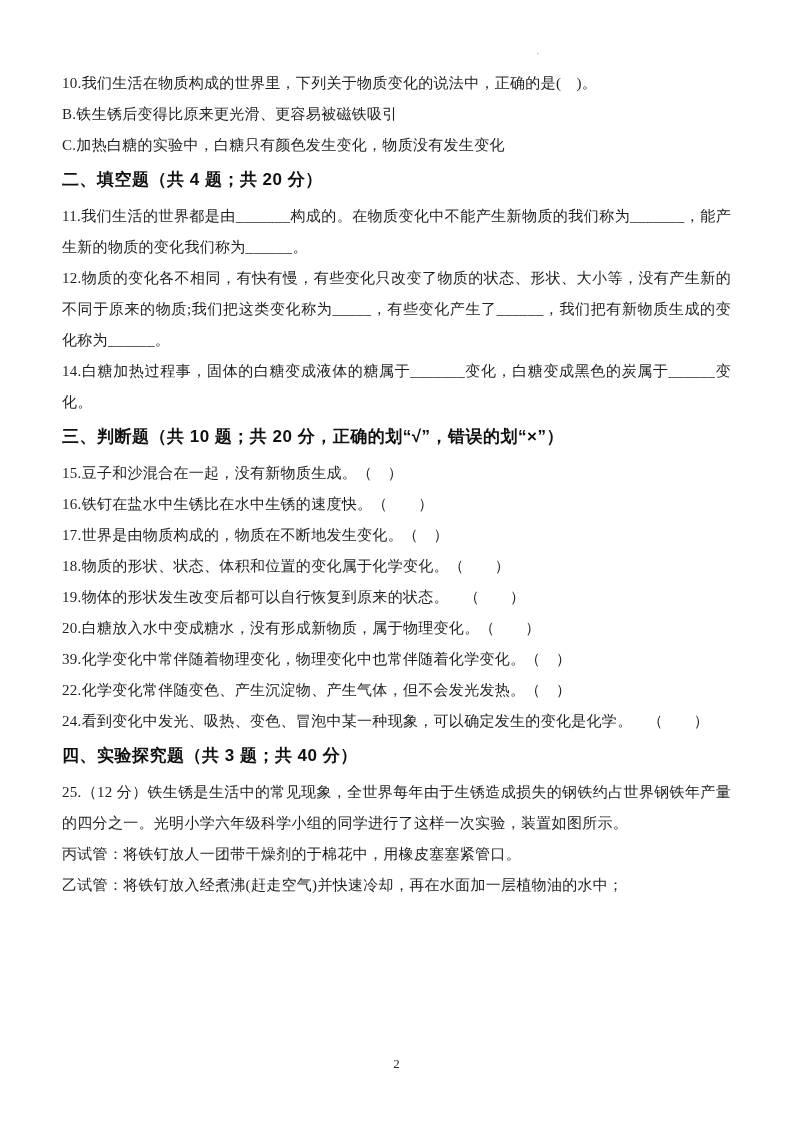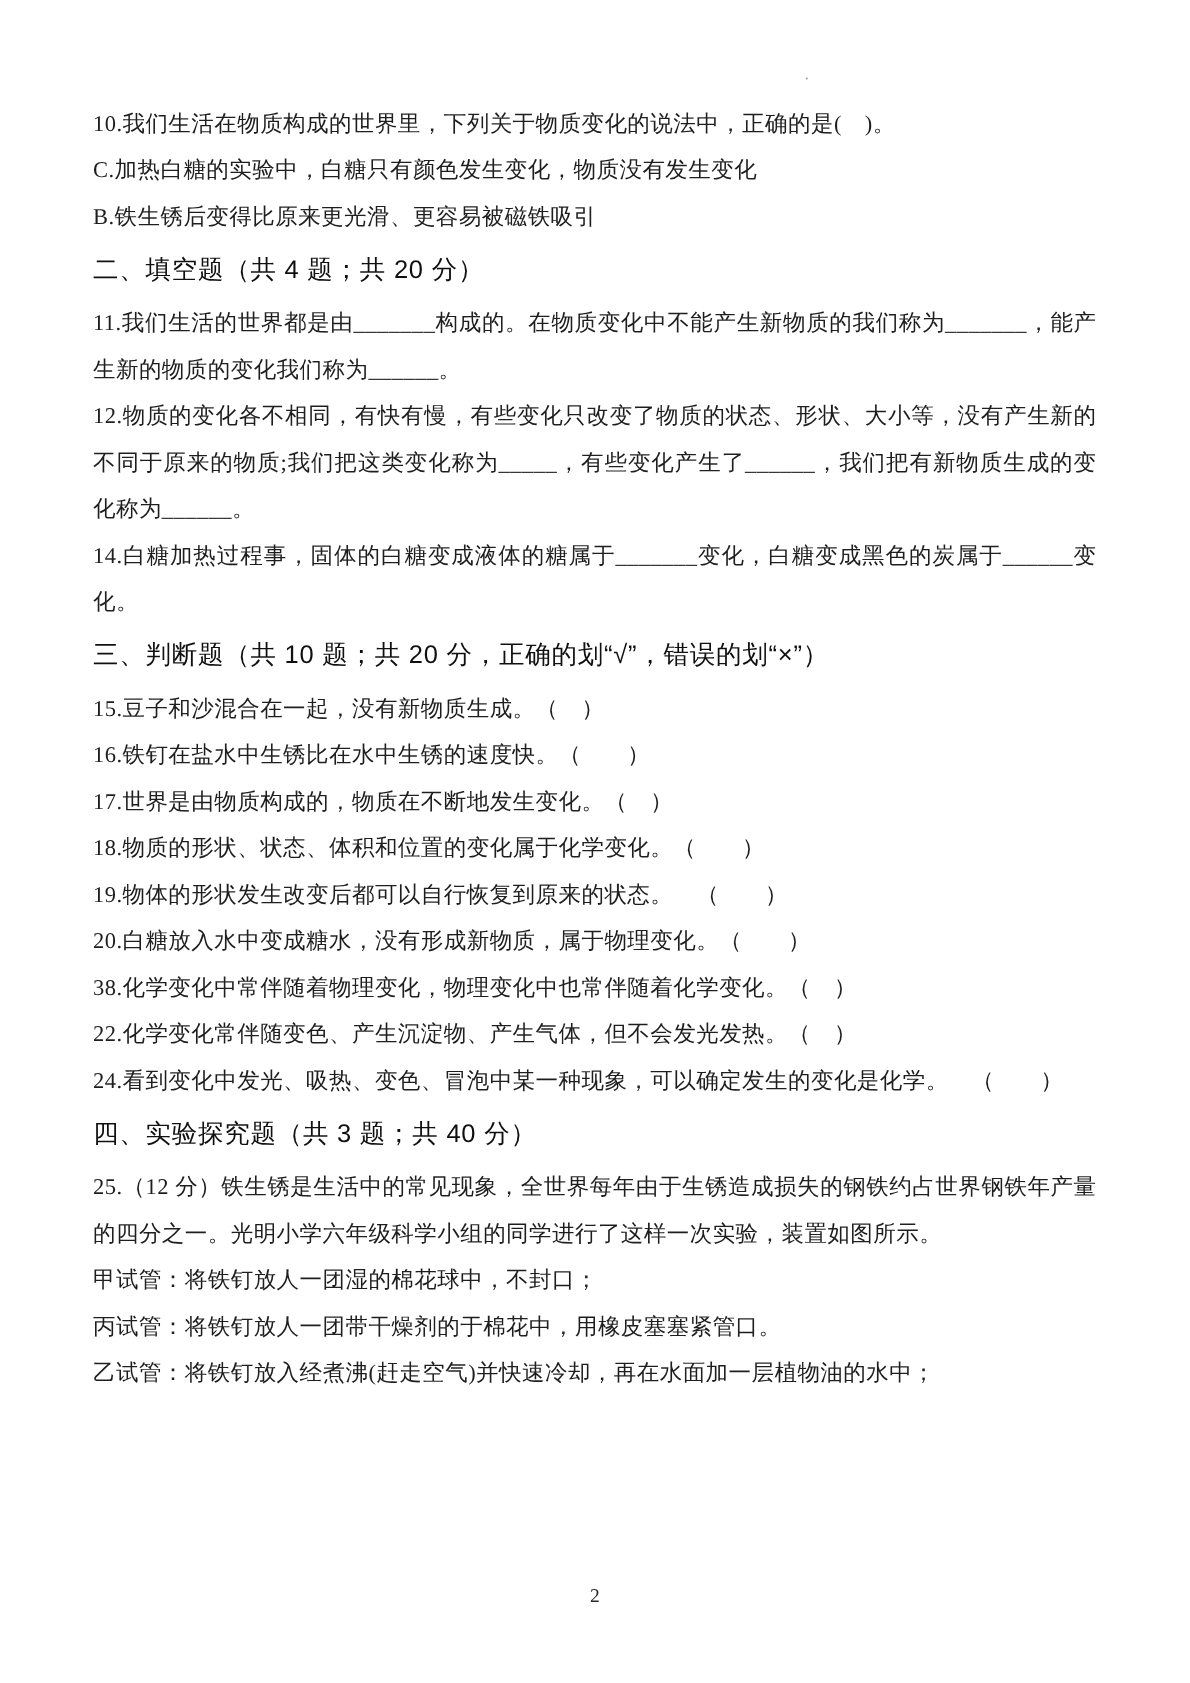--- a/index.html
+++ b/index.html
@@ -34,21 +34,21 @@
     text-align: justify;
     letter-spacing: 0.3px;
     color: #1e1e1e;
   }
   p.q.first {
     margin-top: 6px;
   }
   h2.sec {
     margin: 6px 0 8px 0;
     font-family: "Liberation Sans", "DejaVu Sans", sans-serif;
-    font-weight: normal;
+    font-weight: bold;
     font-size: 17px;
     line-height: 26px;
     color: #101010;
     letter-spacing: 0.5px;
   }
   .page-number {
     position: absolute;
     bottom: 50px;
     left: 0;
     right: 0;
@@ -59,40 +59,39 @@
   }
 </style>
 </head>
 <body>
 
 <div class="page">
 
   <span class="corner-mark">·</span>
 
   <p class="q first">10.我们生活在物质构成的世界里，下列关于物质变化的说法中，正确的是(　)。</p>
+  <p class="q">B.铁生锈后变得比原来更光滑、更容易被磁铁吸引</p>
   <p class="q">C.加热白糖的实验中，白糖只有颜色发生变化，物质没有发生变化</p>
-  <p class="q">B.铁生锈后变得比原来更光滑、更容易被磁铁吸引</p>
 
   <h2 class="sec">二、填空题（共 4 题；共 20 分）</h2>
   <p class="q">11.我们生活的世界都是由_______构成的。在物质变化中不能产生新物质的我们称为_______，能产生新的物质的变化我们称为______。</p>
   <p class="q">12.物质的变化各不相同，有快有慢，有些变化只改变了物质的状态、形状、大小等，没有产生新的不同于原来的物质;我们把这类变化称为_____，有些变化产生了______，我们把有新物质生成的变化称为______。</p>
   <p class="q">14.白糖加热过程事，固体的白糖变成液体的糖属于_______变化，白糖变成黑色的炭属于______变化。</p>
 
   <h2 class="sec">三、判断题（共 10 题；共 20 分，正确的划“√”，错误的划“×”）</h2>
   <p class="q">15.豆子和沙混合在一起，没有新物质生成。（　）</p>
   <p class="q">16.铁钉在盐水中生锈比在水中生锈的速度快。（　　）</p>
   <p class="q">17.世界是由物质构成的，物质在不断地发生变化。（　）</p>
   <p class="q">18.物质的形状、状态、体积和位置的变化属于化学变化。（　　）</p>
   <p class="q">19.物体的形状发生改变后都可以自行恢复到原来的状态。　（　　）</p>
   <p class="q">20.白糖放入水中变成糖水，没有形成新物质，属于物理变化。（　　）</p>
-  <p class="q">38.化学变化中常伴随着物理变化，物理变化中也常伴随着化学变化。（　）</p>
+  <p class="q">39.化学变化中常伴随着物理变化，物理变化中也常伴随着化学变化。（　）</p>
   <p class="q">22.化学变化常伴随变色、产生沉淀物、产生气体，但不会发光发热。（　）</p>
   <p class="q">24.看到变化中发光、吸热、变色、冒泡中某一种现象，可以确定发生的变化是化学。　（　　）</p>
 
   <h2 class="sec">四、实验探究题（共 3 题；共 40 分）</h2>
   <p class="q">25.（12 分）铁生锈是生活中的常见现象，全世界每年由于生锈造成损失的钢铁约占世界钢铁年产量的四分之一。光明小学六年级科学小组的同学进行了这样一次实验，装置如图所示。</p>
-  <p class="q">甲试管：将铁钉放人一团湿的棉花球中，不封口；</p>
   <p class="q">丙试管：将铁钉放人一团带干燥剂的于棉花中，用橡皮塞塞紧管口。</p>
   <p class="q">乙试管：将铁钉放入经煮沸(赶走空气)并快速冷却，再在水面加一层植物油的水中；</p>
 
   <div class="page-number">2</div>
 
 </div>
 
 </body></html>

